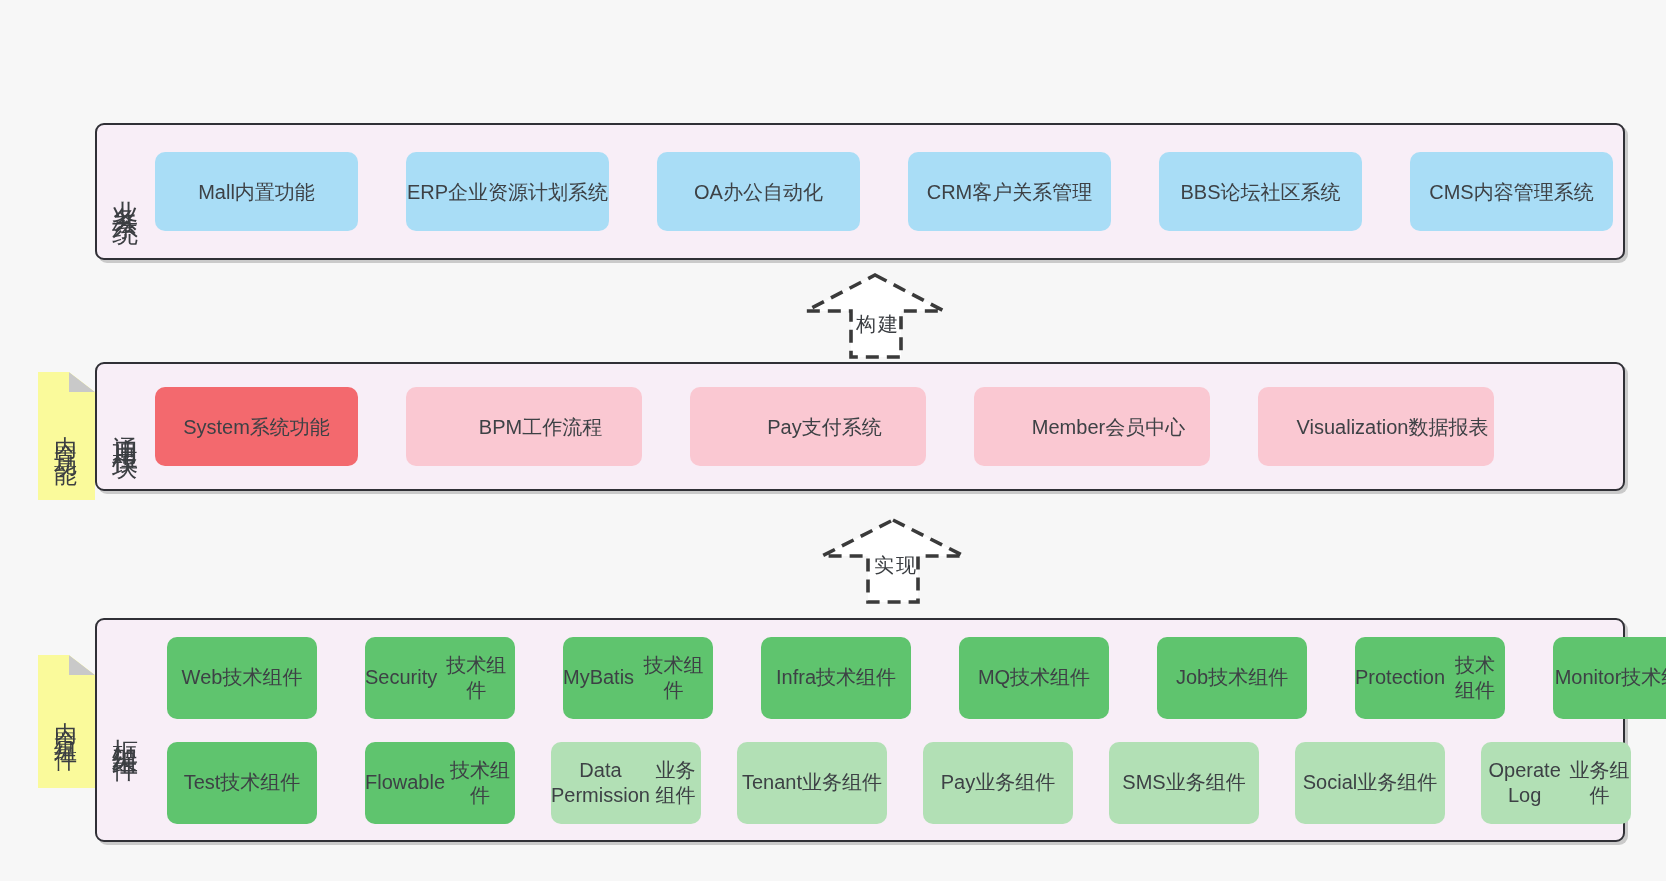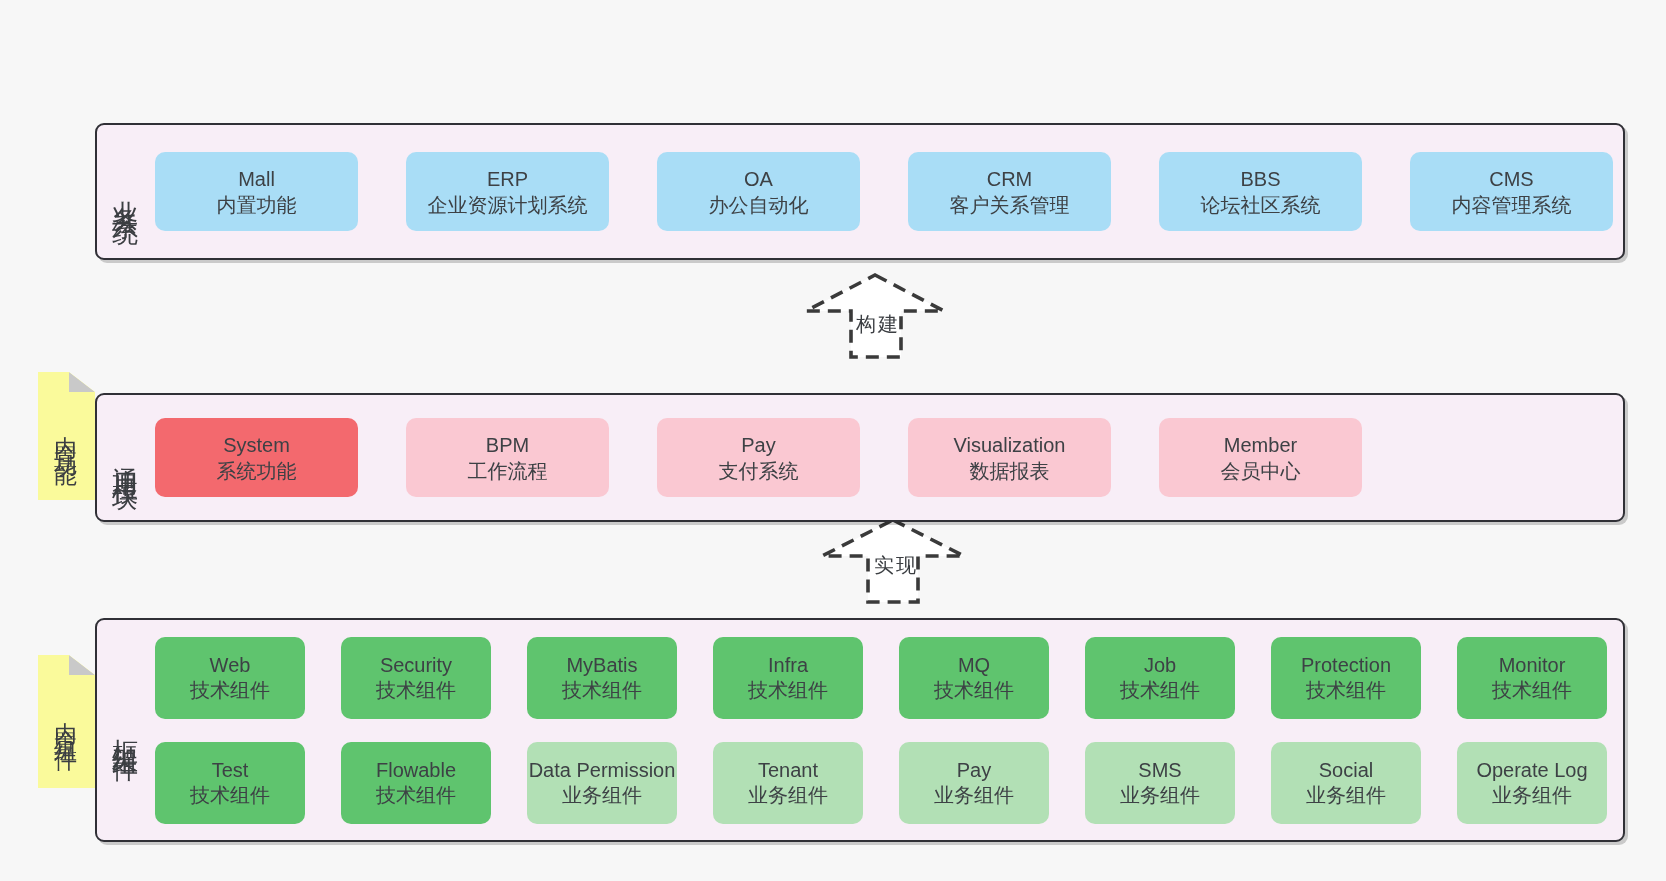--- a/index.html
+++ b/index.html
@@ -18,51 +18,51 @@
     position:absolute;left:95px;width:1530px;
     background:var(--container-fill,#f8eef7);
     border:2.5px solid var(--container-border,#303036);
     border-radius:9px;
     box-shadow:3px 3px 0 rgba(0,0,0,.18);
     box-sizing:border-box;
     display:flex;align-items:stretch;
     z-index:2;
   }
   #layer-business{top:123px;height:137px;}
-  #layer-modules{top:393px;height:129px;}
+  #layer-modules{top:362px;height:129px;}
   #layer-framework{top:618px;height:224px;}
   .layer-label{
     width:58px;flex:0 0 58px;
     display:flex;align-items:center;justify-content:center;
     writing-mode:vertical-rl;
     font-size:26px;letter-spacing:6px;
     color:#3b3e42;
   }
   .boxes-area{
     flex:1;display:flex;align-items:center;gap:48px;
   }
   .boxes-area.grid{
     flex-direction:column;justify-content:center;
     align-items:flex-start;gap:23px;
   }
   .boxes-row{display:flex;gap:36px;}
   
   .box{
     border-radius:10px;
-    display:flex;flex-direction:column;align-items:center;justify-content:center;
+    display:flex;flex-direction:row;align-items:center;justify-content:center;
     text-align:center;
     font-size:20px;line-height:1.3;
     color:var(--text,#3d4145);
   }
   .box-6{width:203px;height:79px;flex:0 0 203px;}
   .box-8{width:150px;height:82px;flex:0 0 150px;line-height:1.22;}
   .v-blue{background:var(--blue,#a9ddf6);}
   .v-red{background:var(--red,#f3696e);}
-  .v-pink{background:var(--pink,#fac8d2);}
-  .v-green{background:var(--green,#5fc46e);}
+  .v-pink{background:var(--pink,#fac8d2);padding-left:33px;}
+  .v-green{background:var(--green,#5fc46e);margin-left:12px;}
   .v-light-green{background:var(--light-green,#b2e0b5);justify-content:center;}
   
   .sticky-note{
     position:absolute;left:38px;width:57px;
     background:var(--sticky-yellow,#fafa9b);
     z-index:1;
     clip-path:polygon(0 0,calc(100% - 26px) 0,100% 20px,100% 100%,0 100%);
     display:flex;align-items:center;justify-content:center;
   }
   #note-modules{top:372px;height:128px;}
@@ -151,26 +151,26 @@
         </div>
         <div class="box box-6 v-pink">
           <span class="box-title">BPM</span>
           <span class="box-subtitle">工作流程</span>
         </div>
         <div class="box box-6 v-pink">
           <span class="box-title">Pay</span>
           <span class="box-subtitle">支付系统</span>
         </div>
         <div class="box box-6 v-pink">
+          <span class="box-title">Member</span>
+          <span class="box-subtitle">会员中心</span>
+        </div>
+        <div class="box box-6 v-pink">
           <span class="box-title">Visualization</span>
           <span class="box-subtitle">数据报表</span>
-        </div>
-        <div class="box box-6 v-pink">
-          <span class="box-title">Member</span>
-          <span class="box-subtitle">会员中心</span>
         </div>
       </div>
   </div>
 
   <svg class="up-arrow" id="arrow-implement" width="148" height="90" viewBox="0 0 148 90">
     <polygon class="arrow-shape" points="74,3 145,39 99,39 99,85 49,85 49,39 3,39"></polygon>
     <text class="arrow-label" x="77" y="55">实现</text>
   </svg>
 
   <div class="layer" id="layer-framework">

